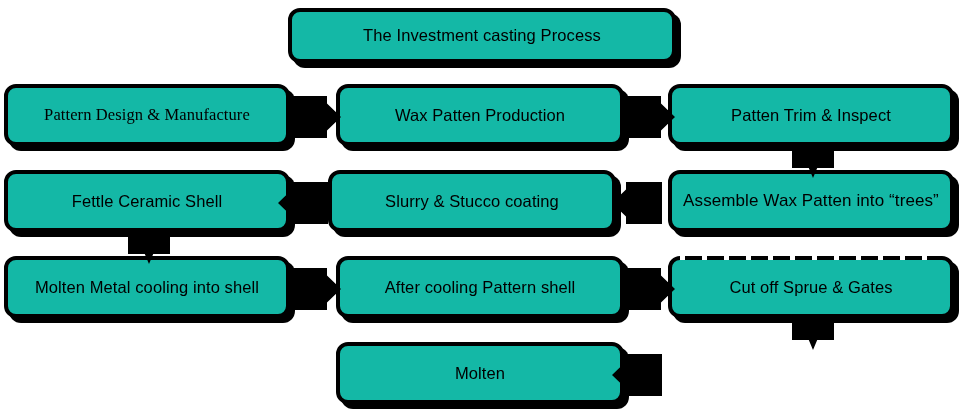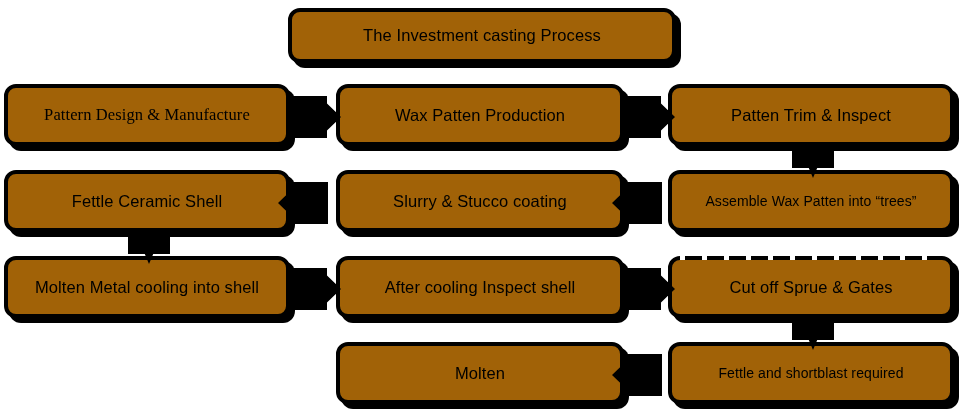--- a/index.html
+++ b/index.html
@@ -18,21 +18,21 @@
     width: 960px;
     height: 410px;
     background: #ffffff;
     overflow: hidden;
   }
 
   
   .node {
     position: absolute;
     box-sizing: border-box;
-    background: #a16207;
+    background: #14b8a6;
     border: 4px solid #000000;
     border-radius: 12px;
     display: flex;
     align-items: center;
     justify-content: center;
     text-align: left;
     color: #000000;
     font-size: 16.5px;
     line-height: 1.15;
     letter-spacing: 0.1px;
@@ -40,21 +40,21 @@
     box-shadow: 5px 5px 0 0 #000000;
     z-index: 3;
   }
   .node .label {
     display: block;
     padding: 0 8px;
     white-space: nowrap;
   }
 
   
-  .node.tight .label { font-size: 14px; padding: 0 4px; }
+  .node.tight .label { font-size: 17px; padding: 0 4px; }
 
   
   .node.dashed-top {
     border-top-style: solid;
   }
   .node.dashed-top::before {
     content: "";
     position: absolute;
     left: 8px;
     right: 8px;
@@ -118,53 +118,50 @@
   </div>
 
   <div class="arrow-v down" style="left:792px; top:147px; width:42px; height:31px;"></div>
 
   <div class="node" style="left:4px; top:170px; width:286px; height:62px;">
     <span class="label">Fettle Ceramic Shell</span>
   </div>
 
   <div class="arrow-h left" style="left:278px; top:182px; width:50px; height:42px;"></div>
 
-  <div class="node" style="left:336px; top:170px; width:288px; height:62px;">
+  <div class="node" style="left:328px; top:170px; width:288px; height:62px;">
     <span class="label">Slurry &amp; Stucco coating</span>
   </div>
 
   <div class="arrow-h left" style="left:612px; top:182px; width:50px; height:42px;"></div>
 
   <div class="node tight" style="left:668px; top:170px; width:286px; height:62px;">
     <span class="label">Assemble Wax Patten into “trees”</span>
   </div>
 
   <div class="arrow-v down" style="left:128px; top:233px; width:42px; height:31px;"></div>
 
   <div class="node" style="left:4px; top:256px; width:286px; height:62px;">
     <span class="label">Molten Metal cooling into shell</span>
   </div>
 
   <div class="arrow-h right" style="left:291px; top:268px; width:50px; height:42px;"></div>
 
   <div class="node" style="left:336px; top:256px; width:288px; height:62px;">
-    <span class="label">After cooling Inspect shell</span>
+    <span class="label">After cooling Pattern shell</span>
   </div>
 
   <div class="arrow-h right" style="left:625px; top:268px; width:50px; height:42px;"></div>
 
   <div class="node dashed-top" style="left:668px; top:256px; width:286px; height:62px;">
     <span class="label">Cut off Sprue &amp; Gates</span>
   </div>
 
   <div class="arrow-v down" style="left:792px; top:319px; width:42px; height:31px;"></div>
 
   <div class="node" style="left:336px; top:342px; width:288px; height:62px;">
     <span class="label">Molten</span>
   </div>
 
   <div class="arrow-h left" style="left:612px; top:354px; width:50px; height:42px;"></div>
 
-  <div class="node tight" style="left:668px; top:342px; width:286px; height:62px;">
-    <span class="label">Fettle and shortblast required</span>
-  </div>
 
 </div>
 
 </body></html>

